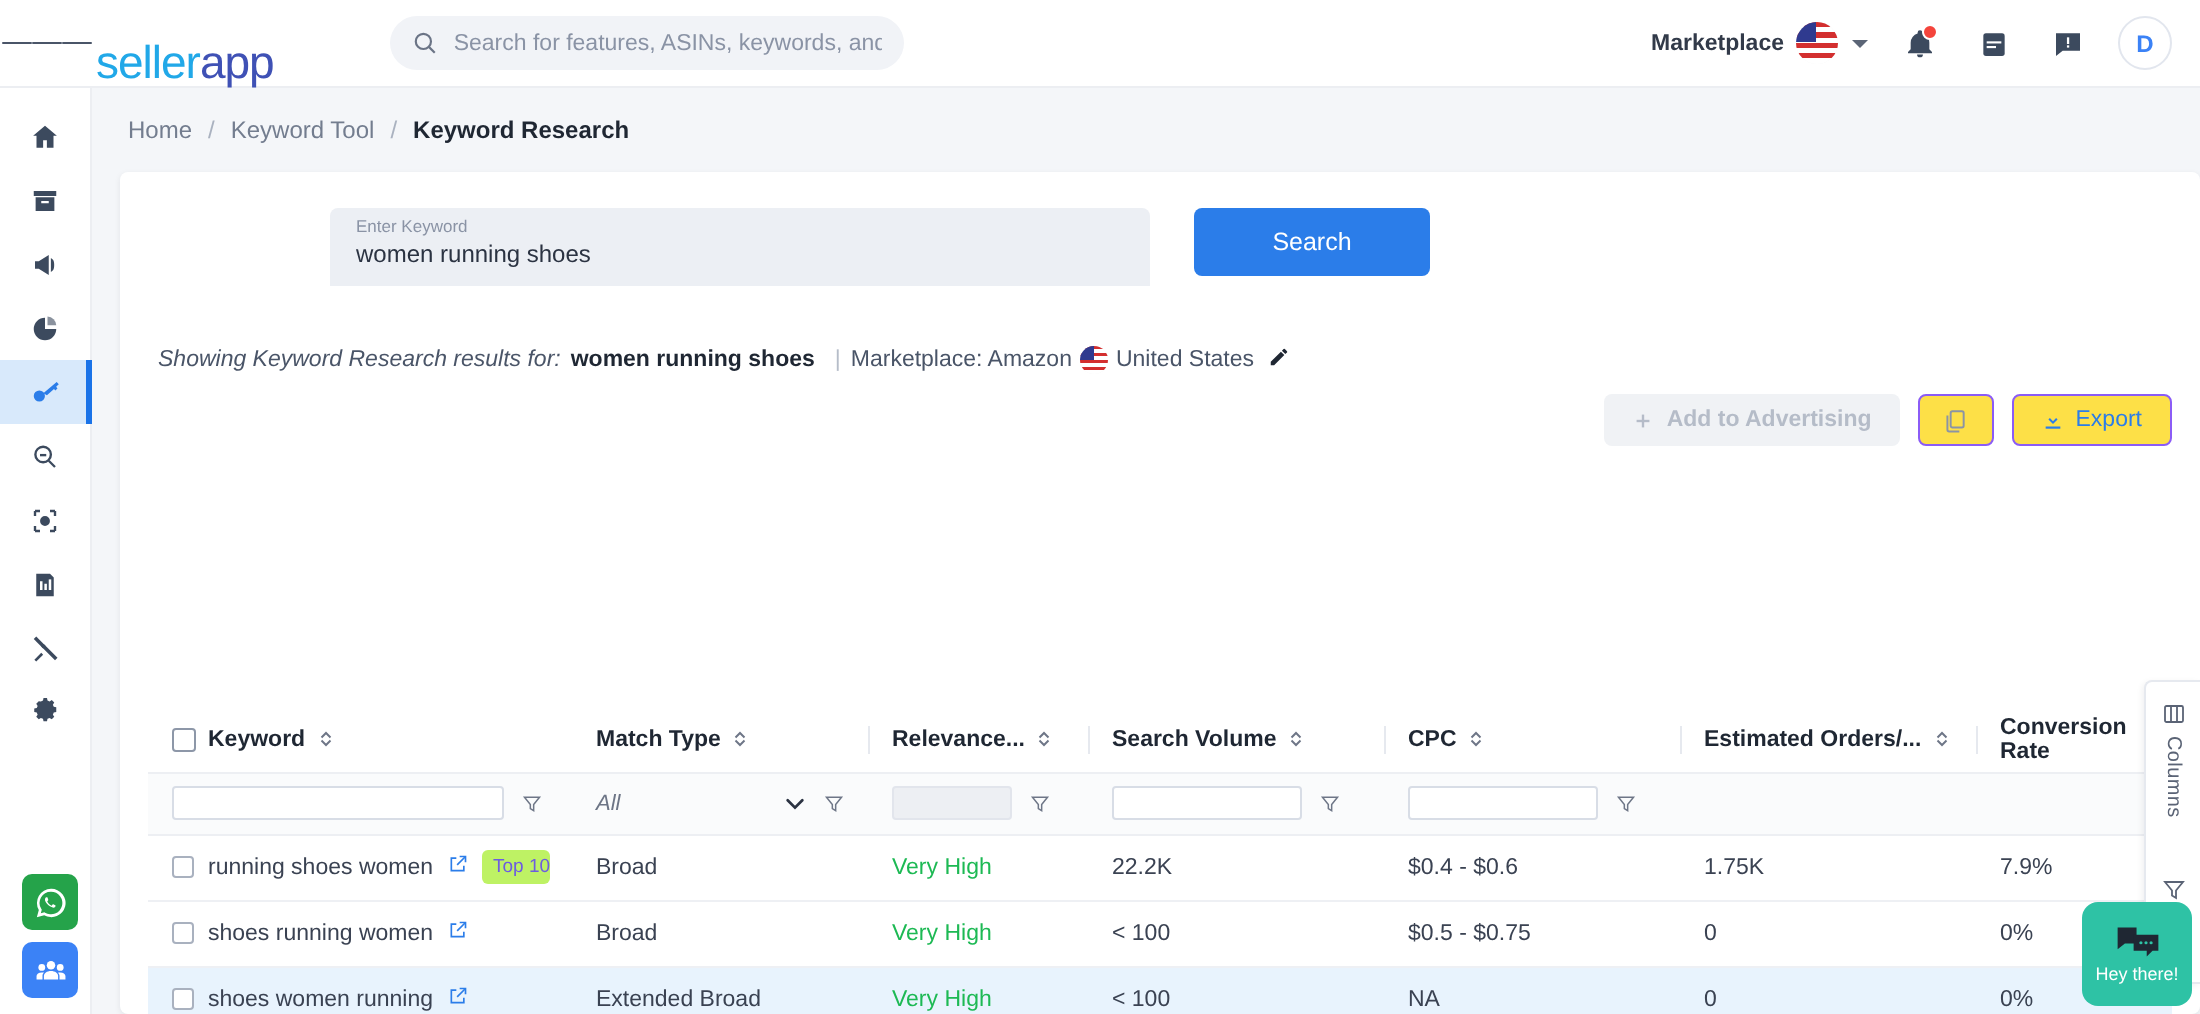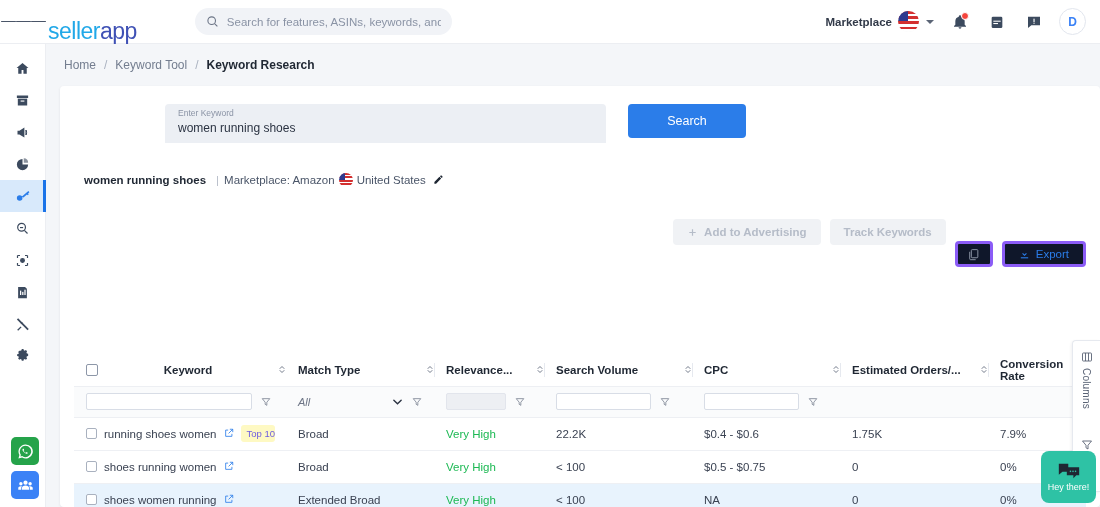--- a/index.html
+++ b/index.html
@@ -76,66 +76,66 @@
     position: absolute; right: 8px; top: 52px; height: 28px; background: #1b72e8;
     border-radius: 15px; display: flex; align-items: center; padding: 0 13px 0 3px;
     color: #fff; font-size: 12px; cursor: pointer; z-index: 35; box-shadow: 0 1px 3px rgba(0,0,0,.18);
   }
   .guide .gcirc { width: 22px; height: 22px; border-radius: 50%; background: #1f2a38; display: flex; align-items: center; justify-content: center; margin-right: 8px; }
 
   .card { position: absolute; left: 14px; top: 42px; width: 1040px; height: 421px; background: #fff;
           border-radius: 4px; box-shadow: 0 1px 3px rgba(16,24,40,.08); overflow: hidden; }
 
   .searchrow { padding: 18px 0 0 105px; display: flex; align-items: flex-start; }
-  .kwfield { width: 441px; height: 39px; background: #eceff4; border-radius: 4px 4px 0 0; position: relative; padding: 14px 13px 0; }
+  .kwfield { width: 410px; height: 39px; background: #eceff4; border-radius: 4px 4px 0 0; position: relative; padding: 14px 13px 0; }
   .kwfield .flabel { position: absolute; top: 4px; left: 13px; font-size: 8.5px; color: #8a93a5; }
   .kwfield input { border: none; outline: none; background: transparent; width: 100%;
                    font-family: "Liberation Sans", sans-serif; font-size: 12px; color: #2b3342; padding: 0; }
   .btn-search { margin-left: 22px; width: 118px; height: 34px; background: #2b7de9; color: #fff;
                 border: none; border-radius: 4px; font-family: "Liberation Sans", sans-serif;
                 font-size: 12.5px; cursor: pointer; }
 
   .showing { margin: 30px 0 0 19px; font-size: 11.5px; color: #4a5568; display: flex; align-items: center; }
   .showing .it { font-style: italic; }
   .showing .kw { font-weight: 700; color: #1f2733; margin: 0 5px; font-style: normal; }
   .showing .pipe { color: #b6bdc9; margin: 0 5px; }
   .showing .flag { width: 14px; height: 14px; margin: 0 4px; }
   .showing .flag .canton { width: 6.6px; height: 6.6px; }
   .showing .flag .stripes { background: repeating-linear-gradient(#d32f2f 0 1.75px, #fff 1.75px 3.5px); }
   .pencil { margin-left: 7px; cursor: pointer; }
 
   .actions { display: flex; align-items: center; justify-content: flex-end; gap: 9px; padding: 10px 14px 0 0; }
   .abtn { height: 26px; border-radius: 4px; font-size: 11.5px; display: flex; align-items: center;
           padding: 0 14px; gap: 6px; cursor: pointer; border: none; font-family: "Liberation Sans", sans-serif; }
   .abtn.dis { background: #f0f2f5; color: #b5bcc8; cursor: default; font-weight: bold; }
-  .abtn.out { background: #0f172a; border: 3px solid #8b5cf6; color: #2b7de9; margin-top: 44px; }
+  .abtn.out { background: #fde047; border: 1px solid #8b5cf6; color: #2b7de9; }
   .abtn.icn { width: 38px; padding: 0; justify-content: center; }
 
   
   .tablewrap { position: absolute; left: 14px; top: 268px; width: 1012px; height: 153px; overflow: hidden; }
   table { border-collapse: collapse; width: 1012px; table-layout: fixed; }
   thead th {
     background: #fff; font-size: 11.5px; color: #1f2733; font-weight: 700; text-align: left;
     height: 32px; padding: 0 0 0 12px; border-bottom: 1px solid #edeff3; position: relative;
   }
-  thead th .hd { display: flex; align-items: center; gap: 6px; justify-content: space-between; }
+  thead th .hd { display: flex; align-items: center; gap: 6px; }
   th.sep::before { content: ""; position: absolute; left: 0; top: 9px; bottom: 9px; width: 1px; background: #e6e9ef; }
   tr.filters td { height: 31px; background: #fafbfc; border-bottom: 1px solid #edeff3; padding: 0 0 0 12px; font-style: italic; }
   .fcell { display: flex; align-items: center; gap: 9px; }
   .finput { height: 17px; border: 1px solid #d8dde6; background: #fff; border-radius: 2px; }
   .finput.gray { background: #edeff3; border-color: #e2e5ec; }
   .fsel { display: flex; align-items: center; justify-content: space-between; font-size: 11px; color: #6d7586; }
   tbody td { font-size: 11.5px; color: #3a4252; height: 33px; padding: 0 0 0 12px;
              border-bottom: 1px solid #eef0f4; background: #fff; }
   tbody tr.hl td { background: #e8f3fd; }
   .kwcell { display: flex; align-items: center; gap: 7px; }
   .cb { width: 11px; height: 11px; border: 1.3px solid #a9b1bf; border-radius: 2px; background: #fff; cursor: pointer; flex: 0 0 auto; }
   .cb.hdr { border-color: #8d97a8; width: 12px; height: 12px; }
   .ext { cursor: pointer; flex: 0 0 auto; }
-  .badge { background: #fef9c3; color: #6d5ce0; font-size: 9.5px; border-radius: 3px;
+  .badge { background: #bef264; color: #6d5ce0; font-size: 9.5px; border-radius: 3px;
            padding: 3px 6px; white-space: nowrap; overflow: hidden; max-width: 34px; text-align: right; }
   .vh { color: #1db954; }
 
   .vscroll { position: absolute; right: 2px; top: 75px; width: 5px; height: 68px; background: #c5cbd6; border-radius: 3px; }
 
   
   .rail { position: absolute; right: 0; top: 296px; width: 28px; height: 152px; background: #fff;
           border: 1px solid #e6e9ef; border-right: none; border-radius: 4px 0 0 4px; z-index: 25;
           display: flex; flex-direction: column; align-items: center; padding-top: 10px; gap: 30px;
           box-shadow: -1px 1px 3px rgba(16,24,40,.06); }
@@ -302,20 +302,21 @@
 
       <div class="searchrow">
         <div class="kwfield">
           <span class="flabel">Enter Keyword</span>
           <input value="women running shoes" style="">
         </div>
         <button class="btn-search">Search</button>
       </div>
 
       <div class="showing">
+        <span class="it">Showing Keyword Research results for:</span>
         <span class="kw">women running shoes</span>
         <span class="pipe">|</span>
         <span>Marketplace: Amazon</span>
         <span class="flag">
             <span class="stripes"></span>
             <span class="canton"></span>
           </span>
         <span>United States</span>
         <span class="pencil">
           <svg width="11" height="11" viewBox="0 0 24 24" fill="#1f2733">
@@ -324,23 +325,20 @@
         </span>
       </div>
 
       <div class="actions">
         <button class="abtn dis">
           <svg width="11" height="11" viewBox="0 0 24 24" stroke="#b5bcc8" stroke-width="2.6">
               <line x1="12" y1="5" x2="12" y2="19"></line>
               <line x1="5" y1="12" x2="19" y2="12"></line>
             </svg>
           <span>Add to Advertising</span>
-        </button>
-        <button class="abtn dis">
-          <span>Track Keywords</span>
         </button>
         <button class="abtn out icn">
           <svg width="13" height="13" viewBox="0 0 24 24" fill="none" stroke="#8b94a5" stroke-width="1.8">
               <rect x="8" y="3" width="12" height="15" rx="1.6"></rect>
               <path d="M5 7v13a1.6 1.6 0 0 0 1.6 1.6H16"></path>
             </svg>
         </button>
         <button class="abtn out">
           <svg width="11" height="11" viewBox="0 0 24 24" fill="#2b7de9">
               <path d="M12 3v9.2l3.4-3.4 1.6 1.6L12 15.4 7 10.4l1.6-1.6L12 12.2z"></path>

